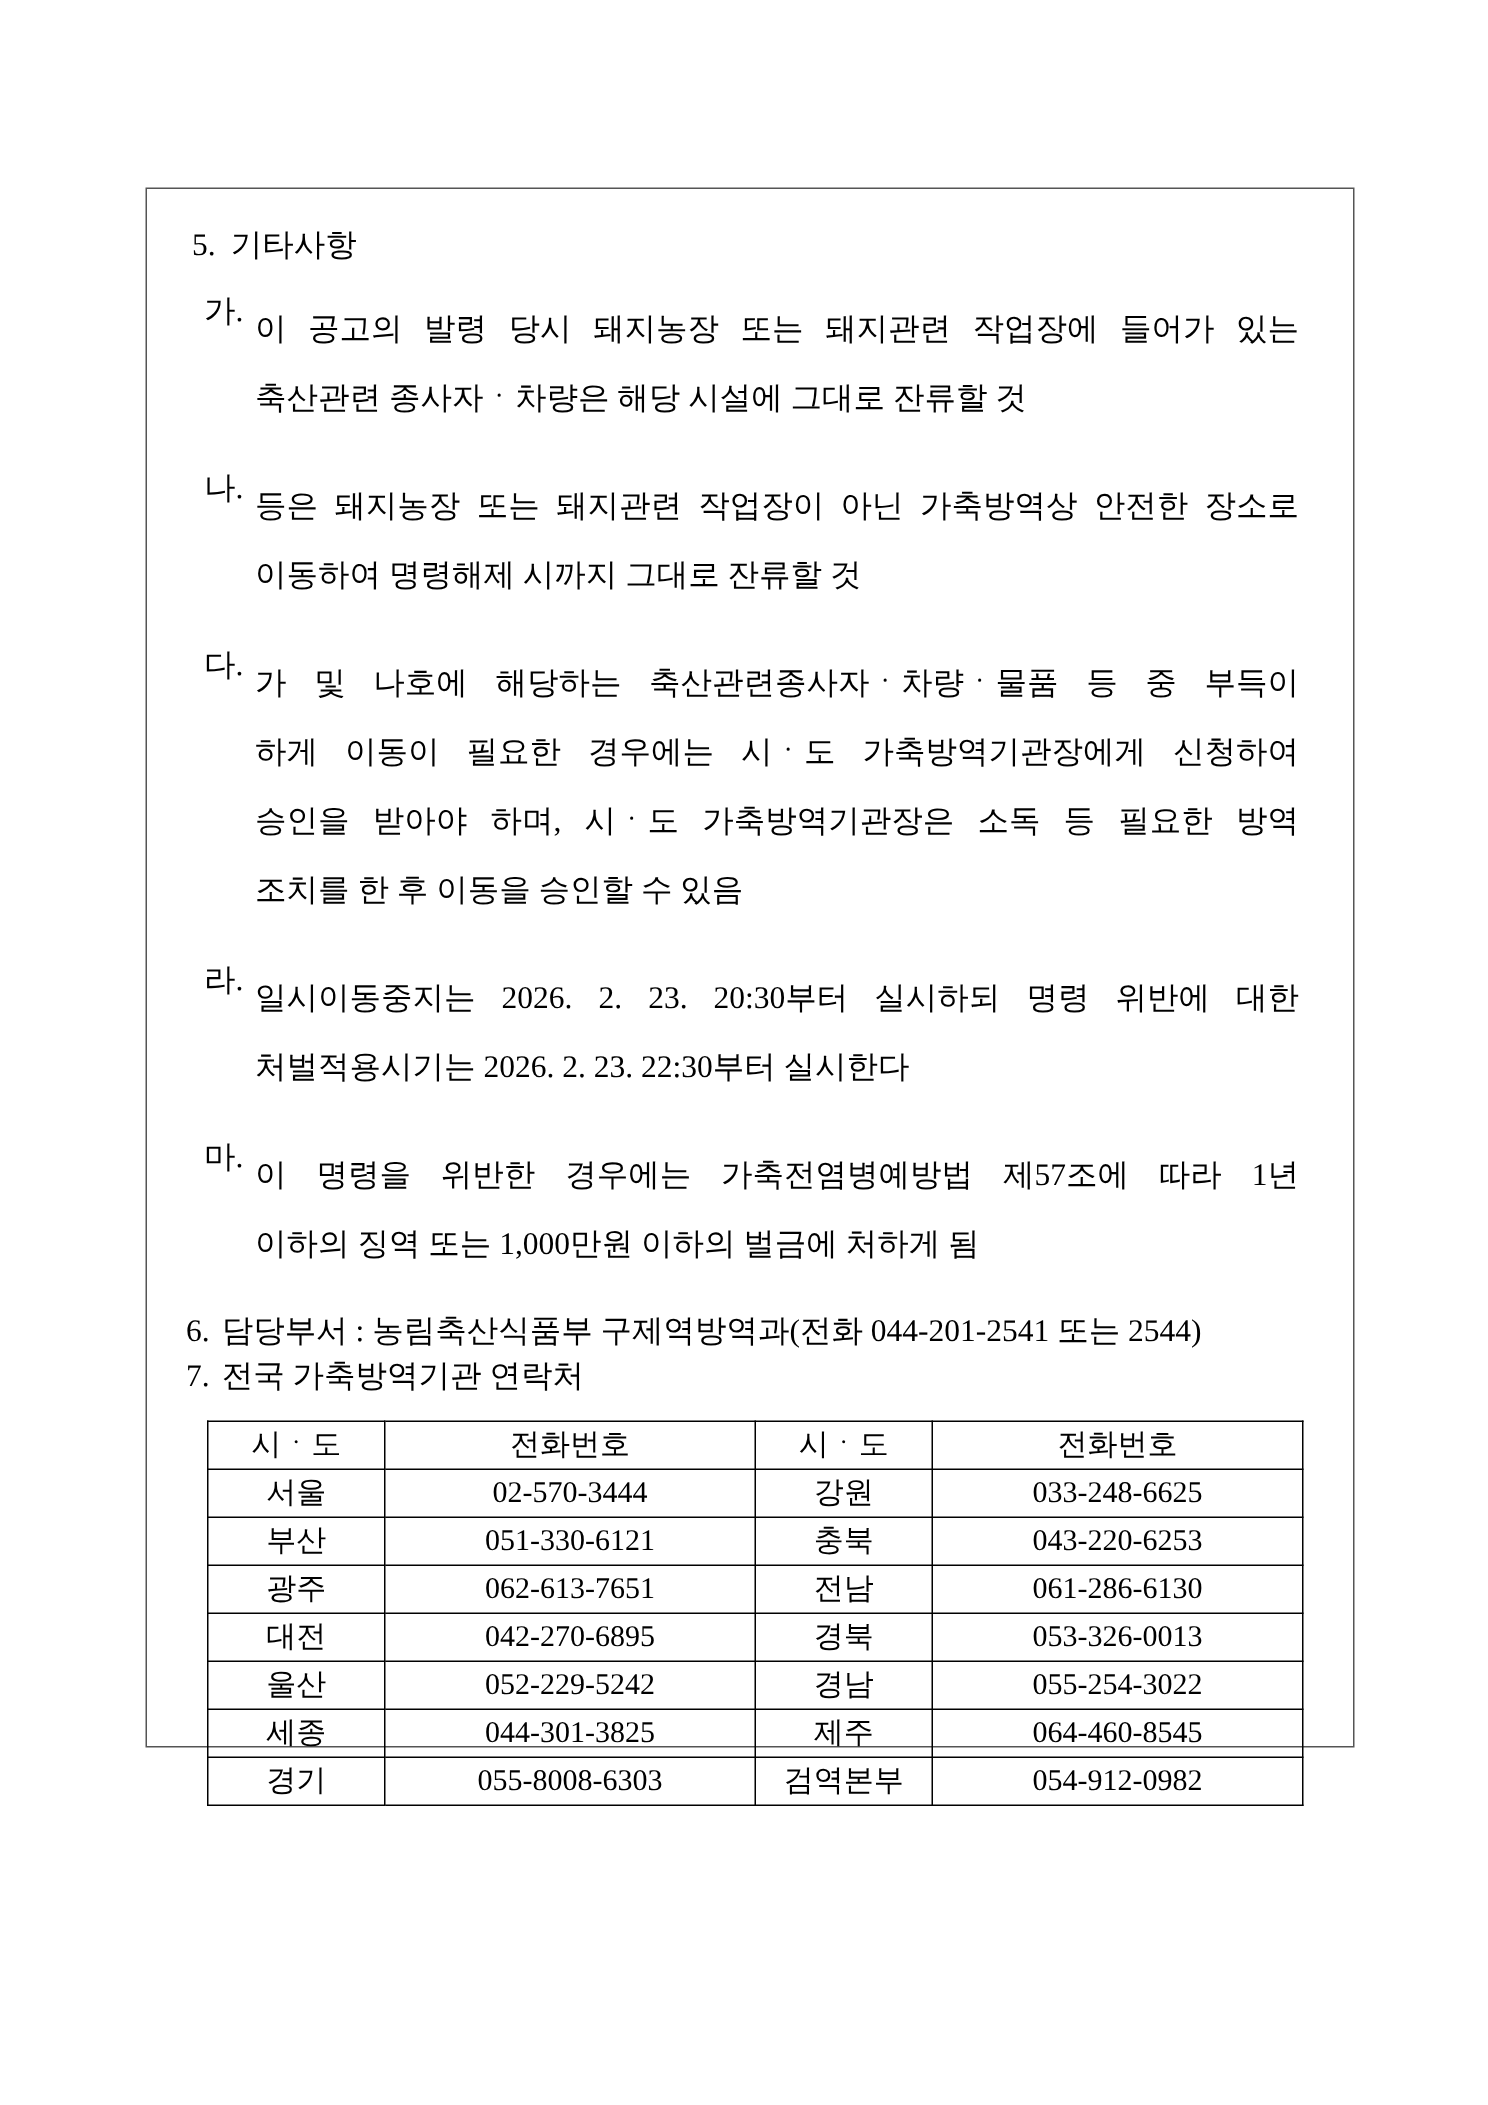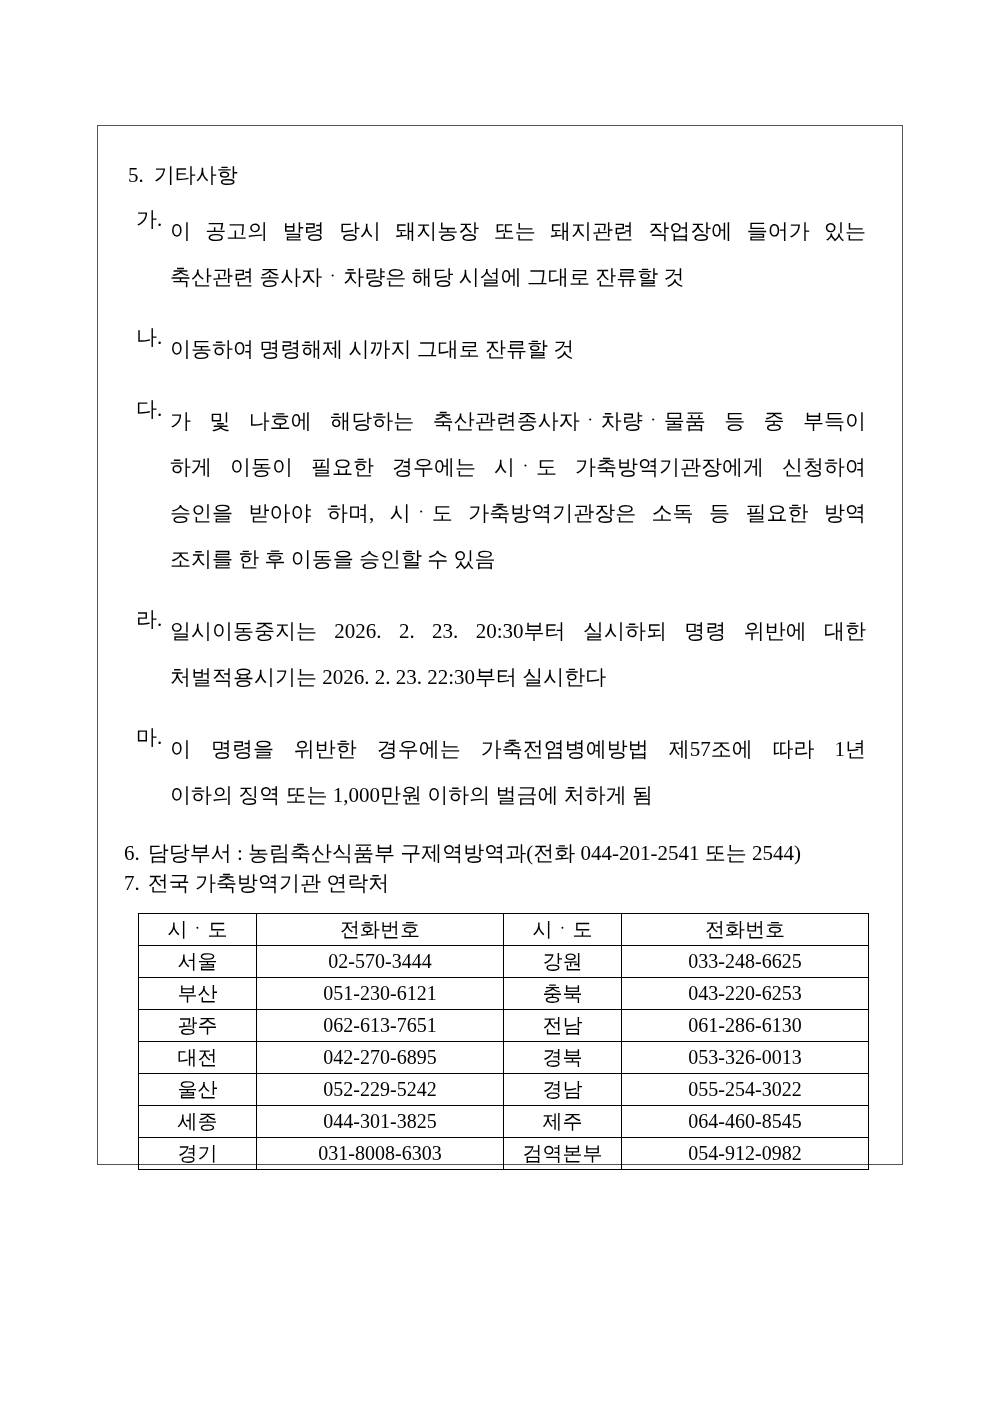--- a/index.html
+++ b/index.html
@@ -32,21 +32,21 @@
     left: 0;
     top: 0;
     width: 806px;
     padding: 18px 22px 0 22px;
     box-sizing: border-box;
   }
 
   .sec-head {
     font-size: 21px;
     line-height: 1.5;
-    margin: 16px 0 10px 8px;
+    margin: 4px 0 10px 8px;
     white-space: nowrap;
   }
   .sec-head .num { margin-right: 10px; }
 
   .item {
     display: flex;
     align-items: flex-start;
     margin: 0 0 14px 0;
     font-size: 21px;
     line-height: 1.62;
@@ -119,20 +119,21 @@
         <div class="marker">가.</div>
         <div class="body">
           <p class="just">이 공고의 발령 당시 돼지농장 또는 돼지관련 작업장에 들어가 있는</p>
           <p class="last">축산관련 종사자ㆍ차량은 해당 시설에 그대로 잔류할 것</p>
         </div>
       </div>
 
       <div class="item">
         <div class="marker">나.</div>
         <div class="body">
+          <p class="just">등은 돼지농장 또는 돼지관련 작업장이 아닌 가축방역상 안전한 장소로</p>
           <p class="last">이동하여 명령해제 시까지 그대로 잔류할 것</p>
         </div>
       </div>
 
       <div class="item">
         <div class="marker">다.</div>
         <div class="body">
           <p class="just">가 및 나호에 해당하는 축산관련종사자ㆍ차량ㆍ물품 등 중 부득이</p>
           <p class="just">하게 이동이 필요한 경우에는 시ㆍ도 가축방역기관장에게 신청하여</p>
           <p class="just">승인을 받아야 하며, 시ㆍ도 가축방역기관장은 소독 등 필요한 방역</p>
@@ -179,21 +180,21 @@
             <td>전화번호</td>
           </tr>
           <tr>
             <td>서울</td>
             <td>02-570-3444</td>
             <td>강원</td>
             <td>033-248-6625</td>
           </tr>
           <tr>
             <td>부산</td>
-            <td>051-230-6121</td>
+            <td>051-330-6121</td>
             <td>충북</td>
             <td>043-220-6253</td>
           </tr>
           <tr>
             <td>광주</td>
             <td>062-613-7651</td>
             <td>전남</td>
             <td>061-286-6130</td>
           </tr>
           <tr>
@@ -209,21 +210,21 @@
             <td>055-254-3022</td>
           </tr>
           <tr>
             <td>세종</td>
             <td>044-301-3825</td>
             <td>제주</td>
             <td>064-460-8545</td>
           </tr>
           <tr>
             <td>경기</td>
-            <td>031-8008-6303</td>
+            <td>055-8008-6303</td>
             <td>검역본부</td>
             <td>054-912-0982</td>
           </tr>
         </tbody>
       </table>
 
     </div>
   </div>
 </div>
 

